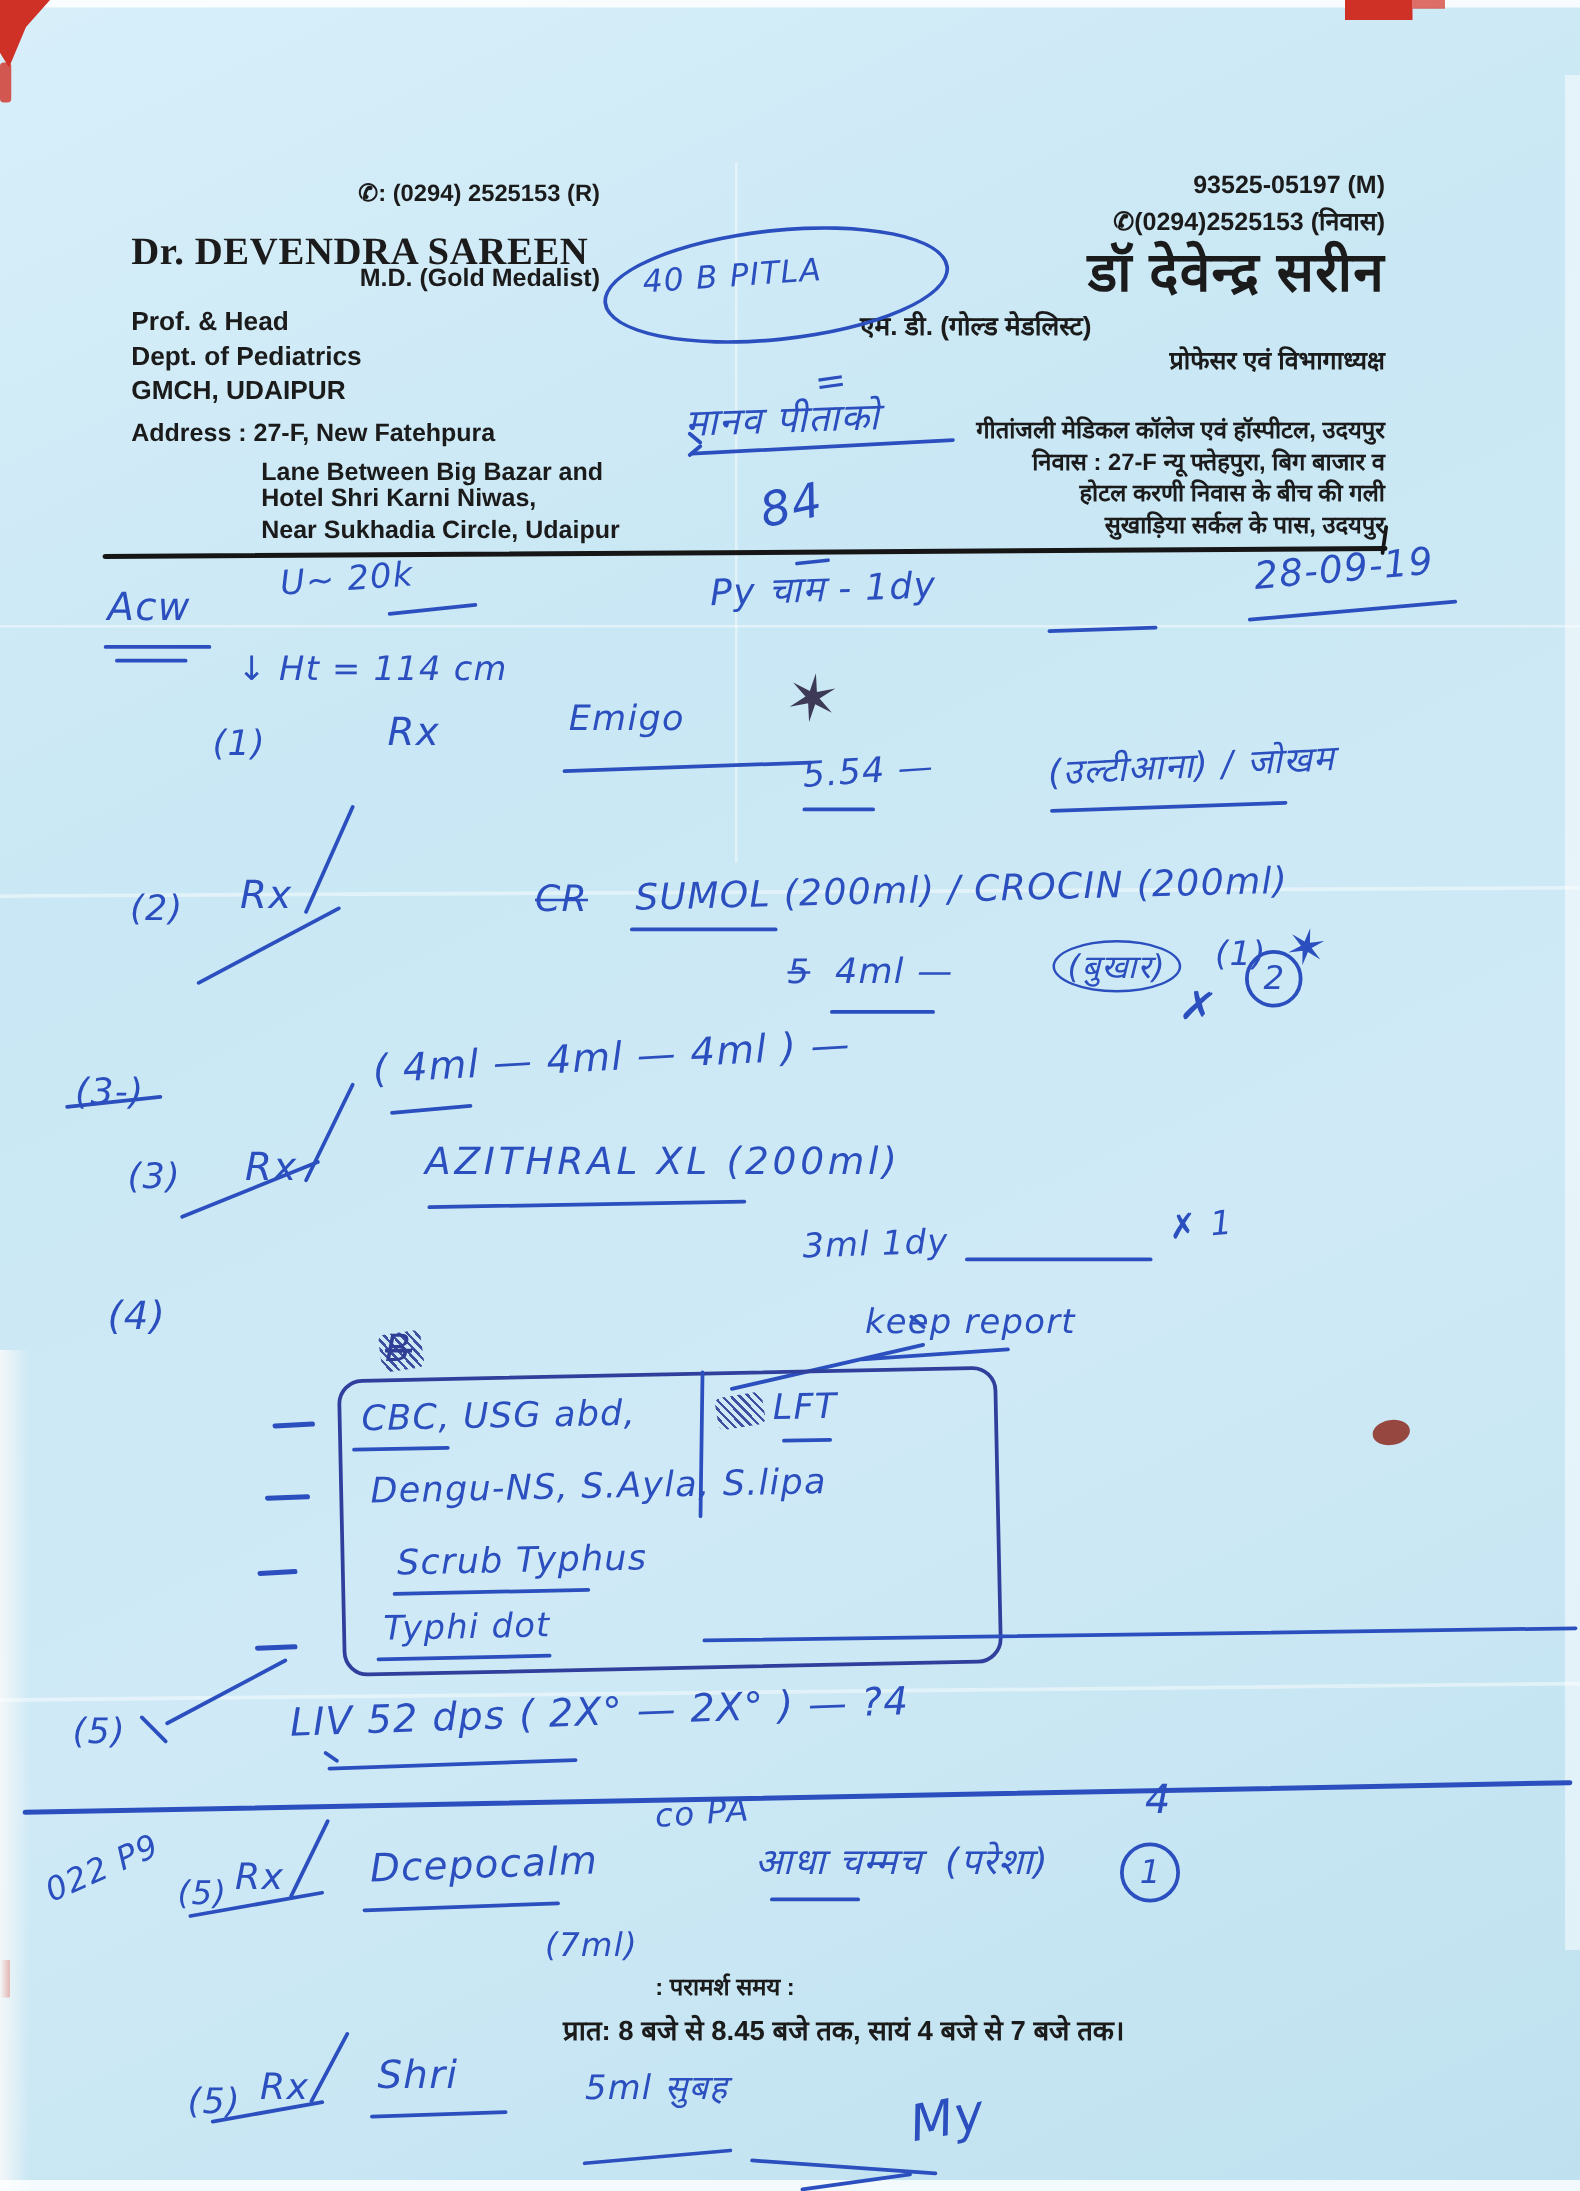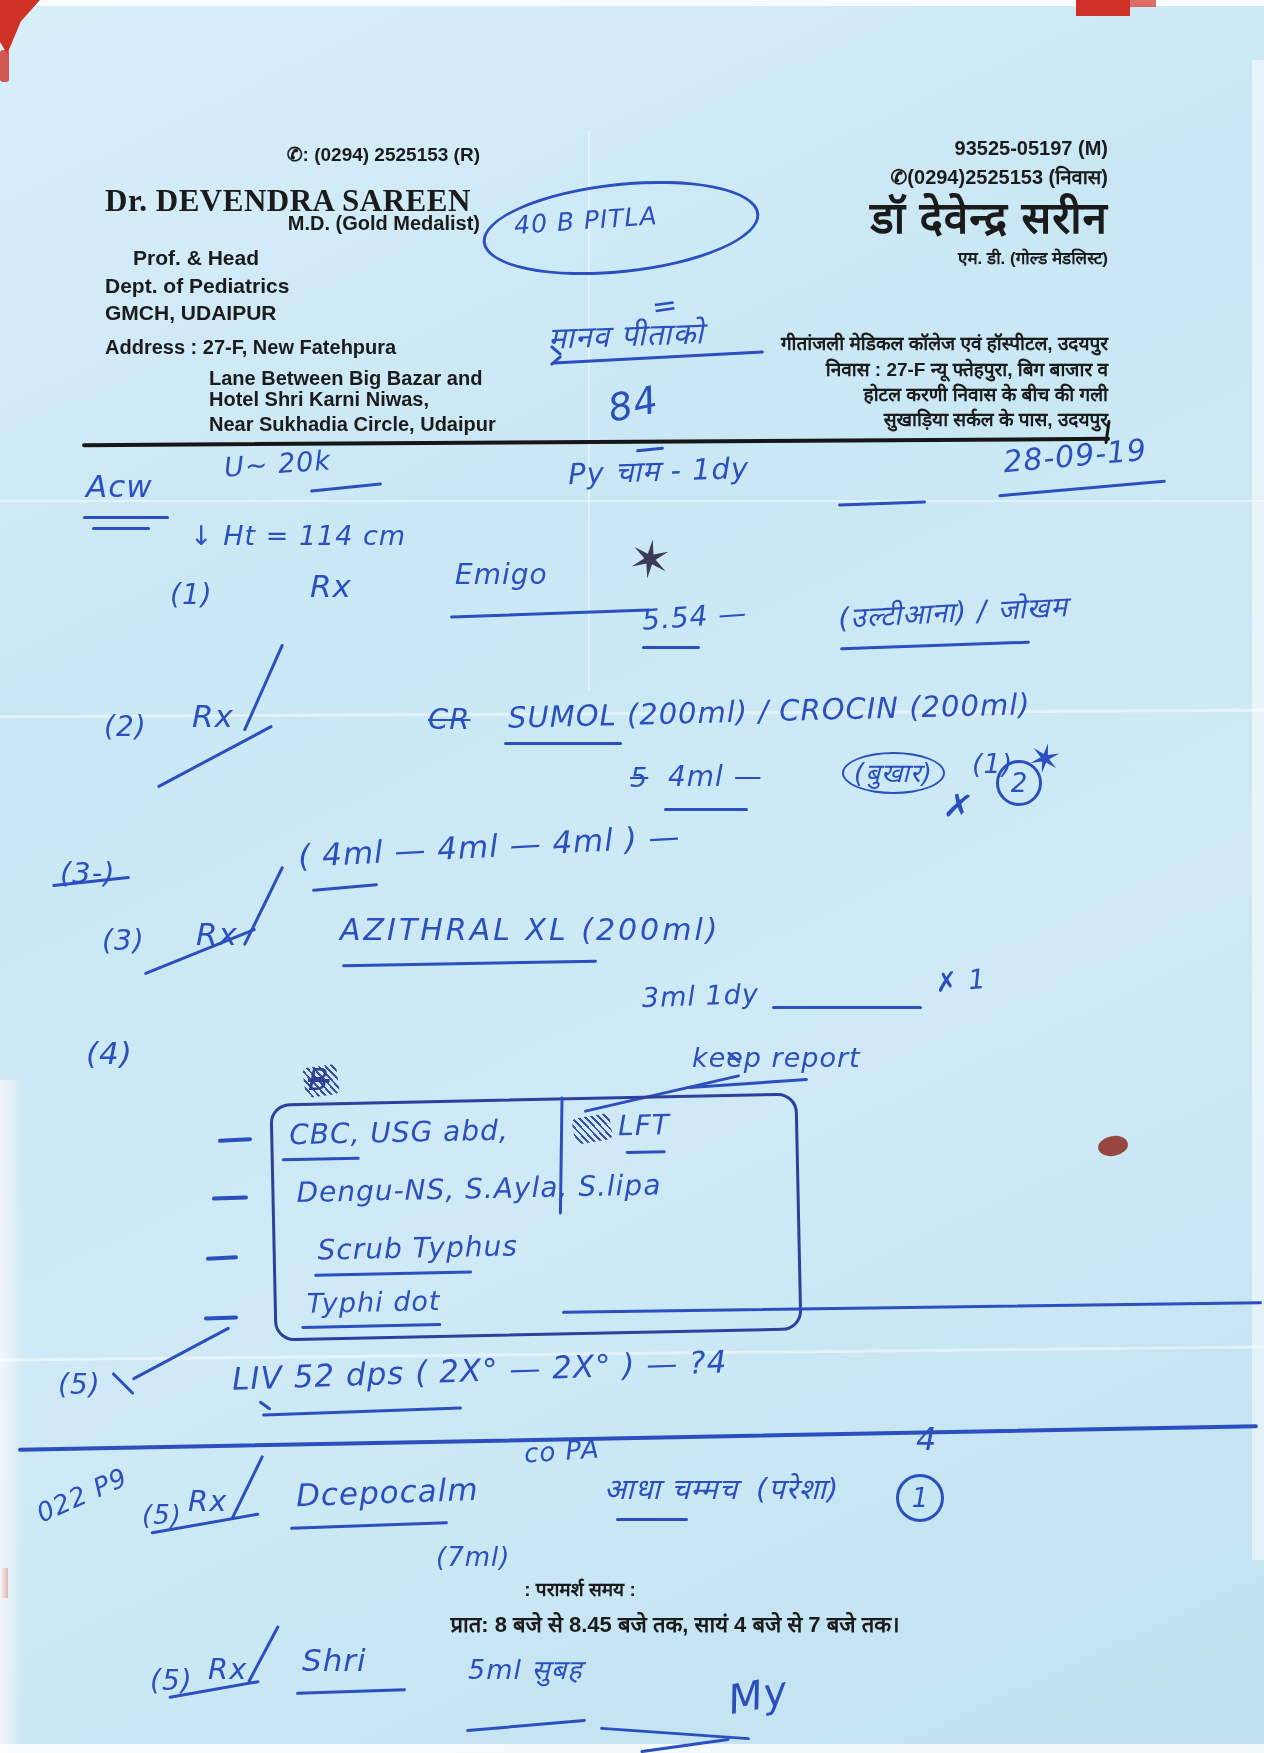--- a/index.html
+++ b/index.html
@@ -46,34 +46,35 @@
   <div class="crease" style="left:588px;top:130px;width:2px;height:560px;"></div>
   <div class="crease" style="left:0;top:500px;width:1264px;height:2px;"></div>
   <div class="crease" style="left:0;top:712px;width:1264px;height:3px;transform:rotate(-0.3deg);"></div>
   <div class="crease" style="left:0;top:1352px;width:1264px;height:3px;transform:rotate(-0.6deg);"></div>
 
   <div class="pr" style="left:105px;top:143px;width:375px;text-align:right;font-size:19px;">
     <span>✆</span><span>: (0294) 2525153 (R)</span>
   </div>
   <div class="pr serif" style="left:105px;top:172px;font-size:31px;letter-spacing:.5px;">Dr. DEVENDRA SAREEN</div>
   <div class="pr" style="left:105px;top:212px;width:375px;text-align:right;font-size:20px;">M.D. (Gold Medalist)</div>
-  <div class="pr" style="left:105px;top:246px;font-size:21px;margin-left:28px;">Prof. &amp; Head</div>
+  <div class="pr" style="left:105px;top:246px;font-size:21px;">Prof. &amp; Head</div>
   <div class="pr" style="left:105px;top:274px;font-size:21px;">Dept. of Pediatrics</div>
   <div class="pr" style="left:105px;top:301px;font-size:21px;">GMCH, UDAIPUR</div>
   <div class="pr" style="left:105px;top:336px;font-size:20px;">Address : 27-F, New Fatehpura</div>
   <div class="pr" style="left:209px;top:367px;font-size:20px;">Lane Between Big Bazar and</div>
   <div class="pr" style="left:209px;top:388px;font-size:20px;">Hotel Shri Karni Niwas,</div>
   <div class="pr" style="left:209px;top:413px;font-size:20px;">Near Sukhadia Circle, Udaipur</div>
 
   <div class="pr" style="left:658px;top:137px;width:450px;text-align:right;font-size:20px;">93525-05197 (M)</div>
   <div class="pr" style="left:658px;top:163px;width:450px;text-align:right;font-size:20px;">
     <span>✆</span><span>(0294)2525153 (निवास)</span>
   </div>
   <div class="pr" style="left:658px;top:186px;width:450px;text-align:right;font-size:44px;letter-spacing:1px;">डॉ देवेन्द्र सरीन</div>
-  <div class="pr" style="left:658px;top:246px;width:450px;text-align:right;font-size:17px;">एम. डी. (गोल्ड मेडलिस्ट)</div>
+  <div class="pr" style="left:688px;top:246px;width:450px;text-align:left;font-size:21px;">एम. डी. (गोल्ड मेडलिस्ट)</div>
+  <div class="pr" style="left:658px;top:274px;width:450px;text-align:right;font-size:20px;">प्रोफेसर एवं विभागाध्यक्ष</div>
   <div class="pr" style="left:658px;top:330px;width:450px;text-align:right;font-size:19px;">गीतांजली मेडिकल कॉलेज एवं हॉस्पीटल, उदयपुर</div>
   <div class="pr" style="left:658px;top:356px;width:450px;text-align:right;font-size:19px;">निवास : 27-F न्यू फ्तेहपुरा, बिग बाजार व</div>
   <div class="pr" style="left:658px;top:381px;width:450px;text-align:right;font-size:19px;">होटल करणी निवास के बीच की गली</div>
   <div class="pr" style="left:658px;top:406px;width:450px;text-align:right;font-size:19px;">सुखाड़िया सर्कल के पास, उदयपुर</div>
 
   <div class="ln blk" style="left:82px;top:440px;width:1028px;height:4px;transform:rotate(-0.35deg);"></div>
   <div class="ln blk" style="left:1106px;top:420px;width:3px;height:24px;transform:rotate(8deg);"></div>
 
   <div class="oval" style="left:482px;top:183px;width:272px;height:84px;transform:rotate(-6deg);"></div>
   <div class="hw" style="left:514px;top:206px;font-size:25px;transform:rotate(-4deg);">40 B PITLA</div>

